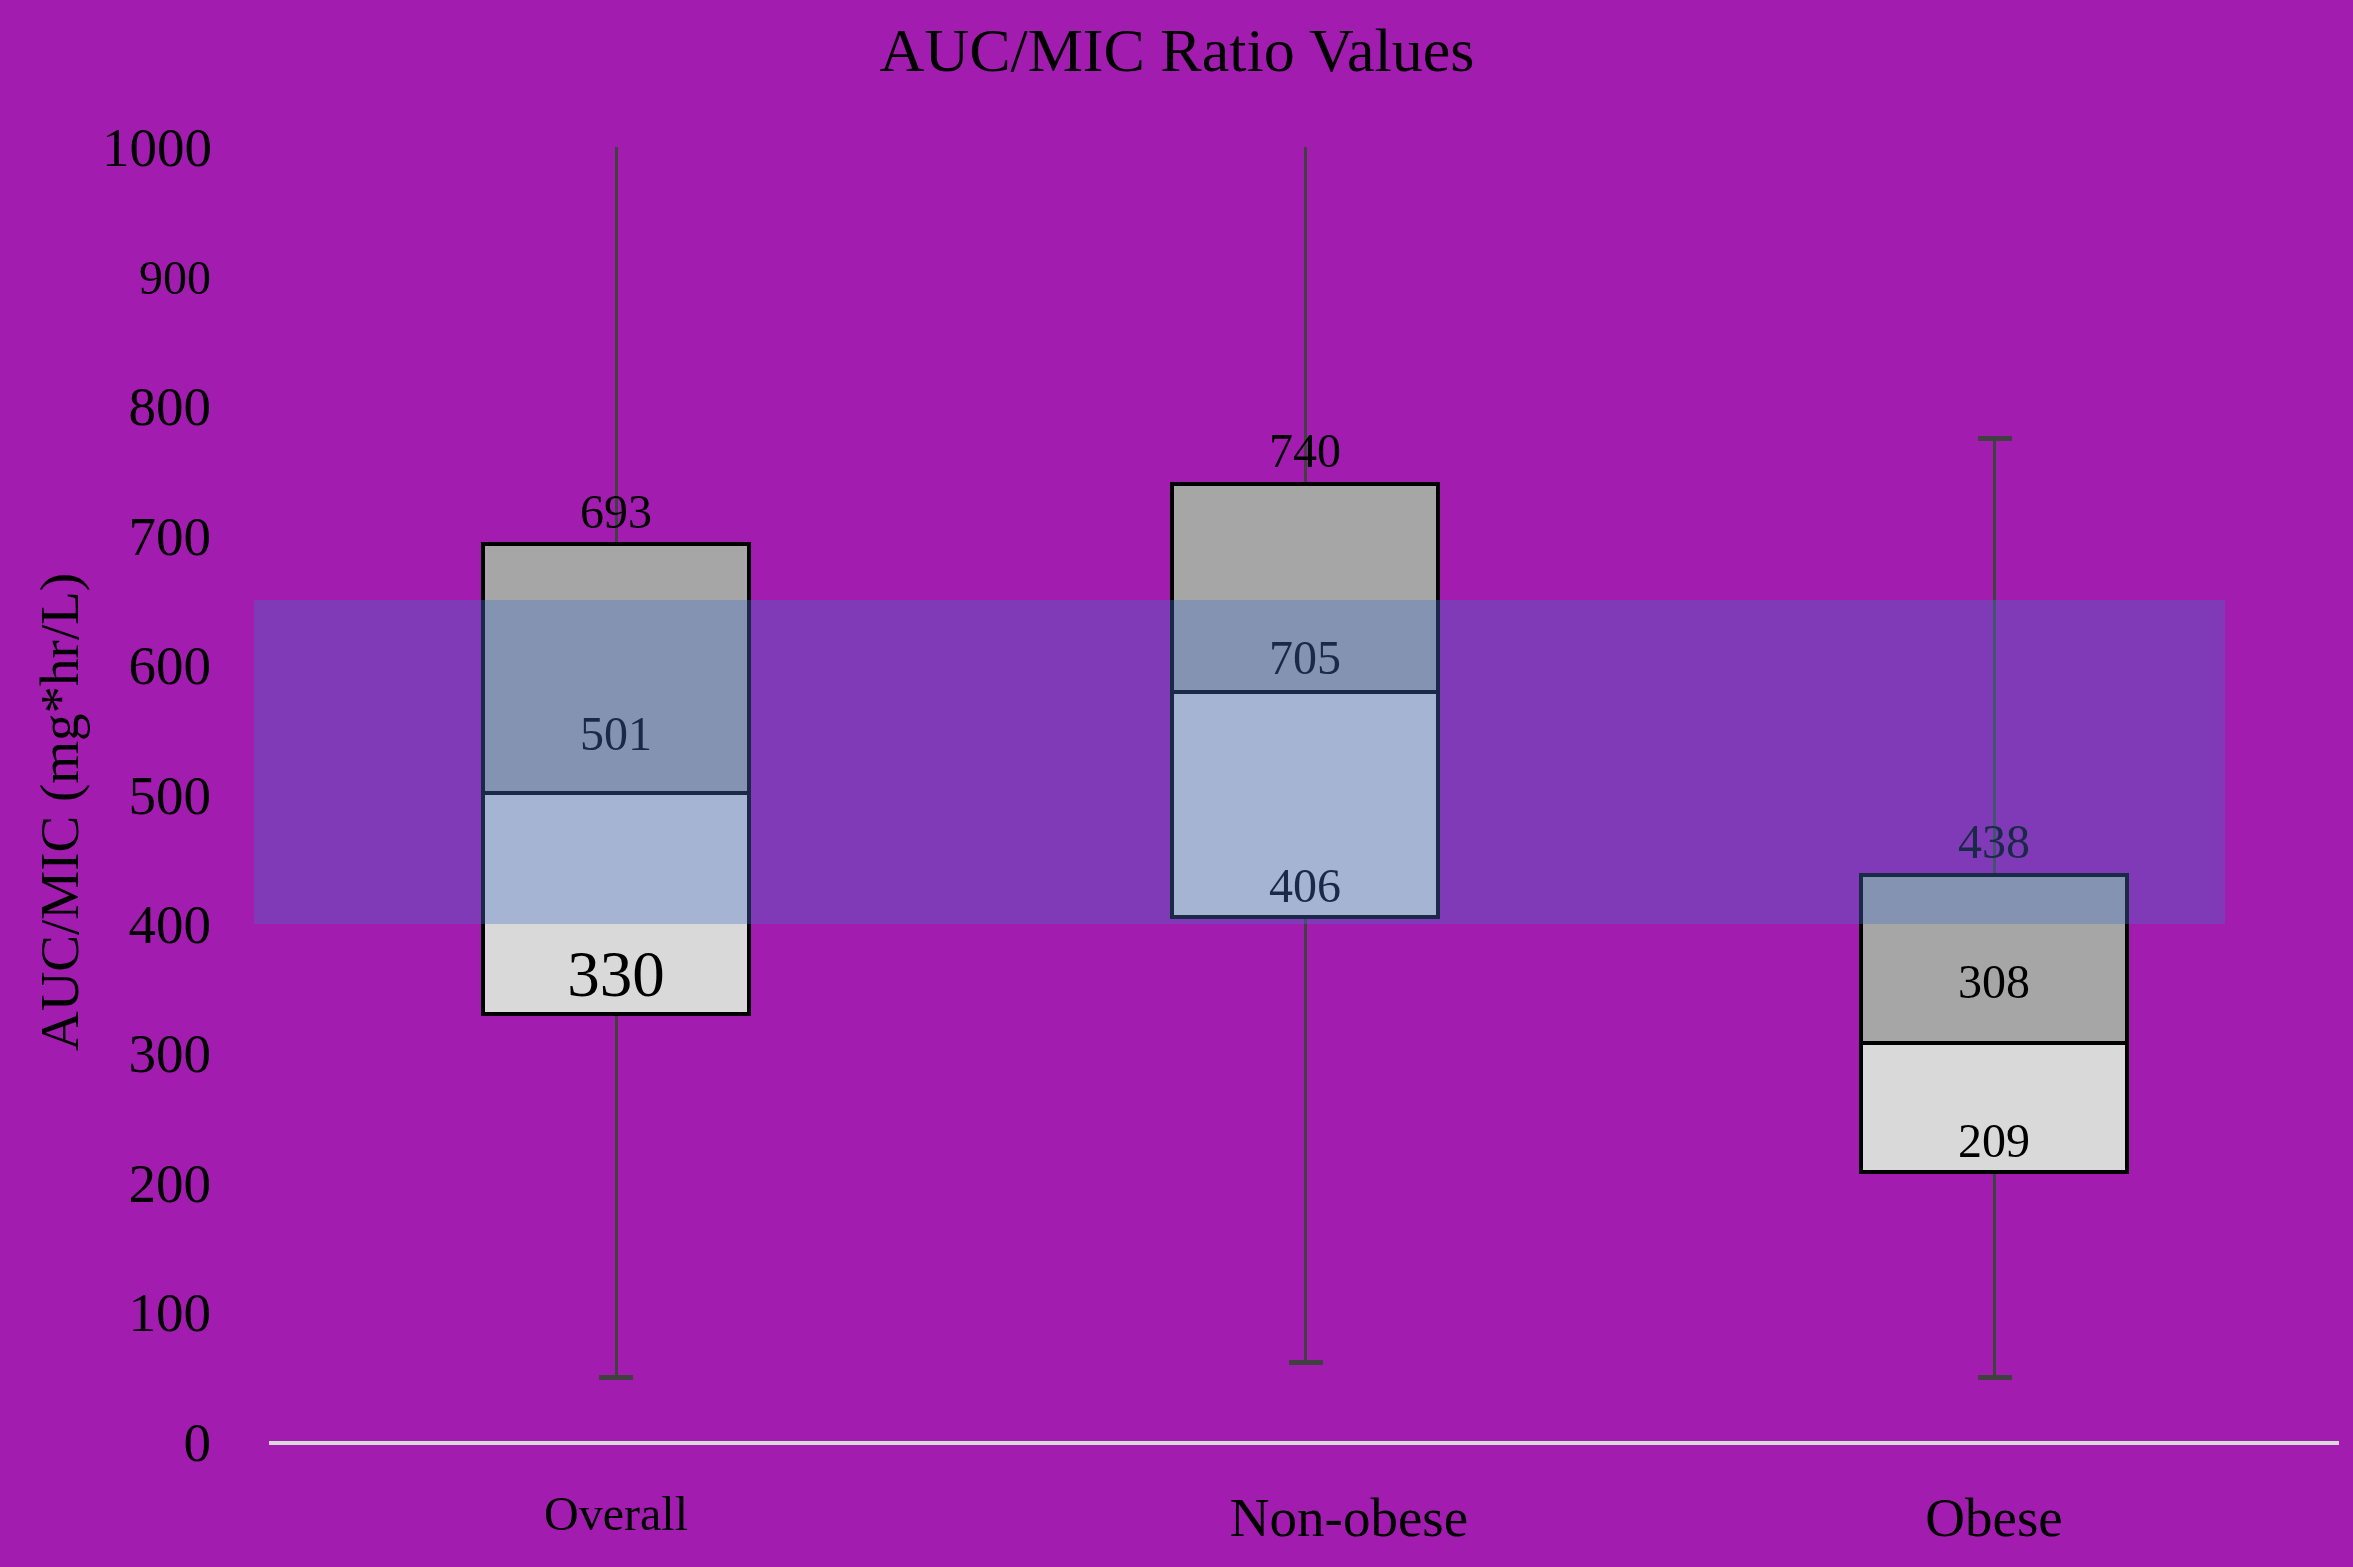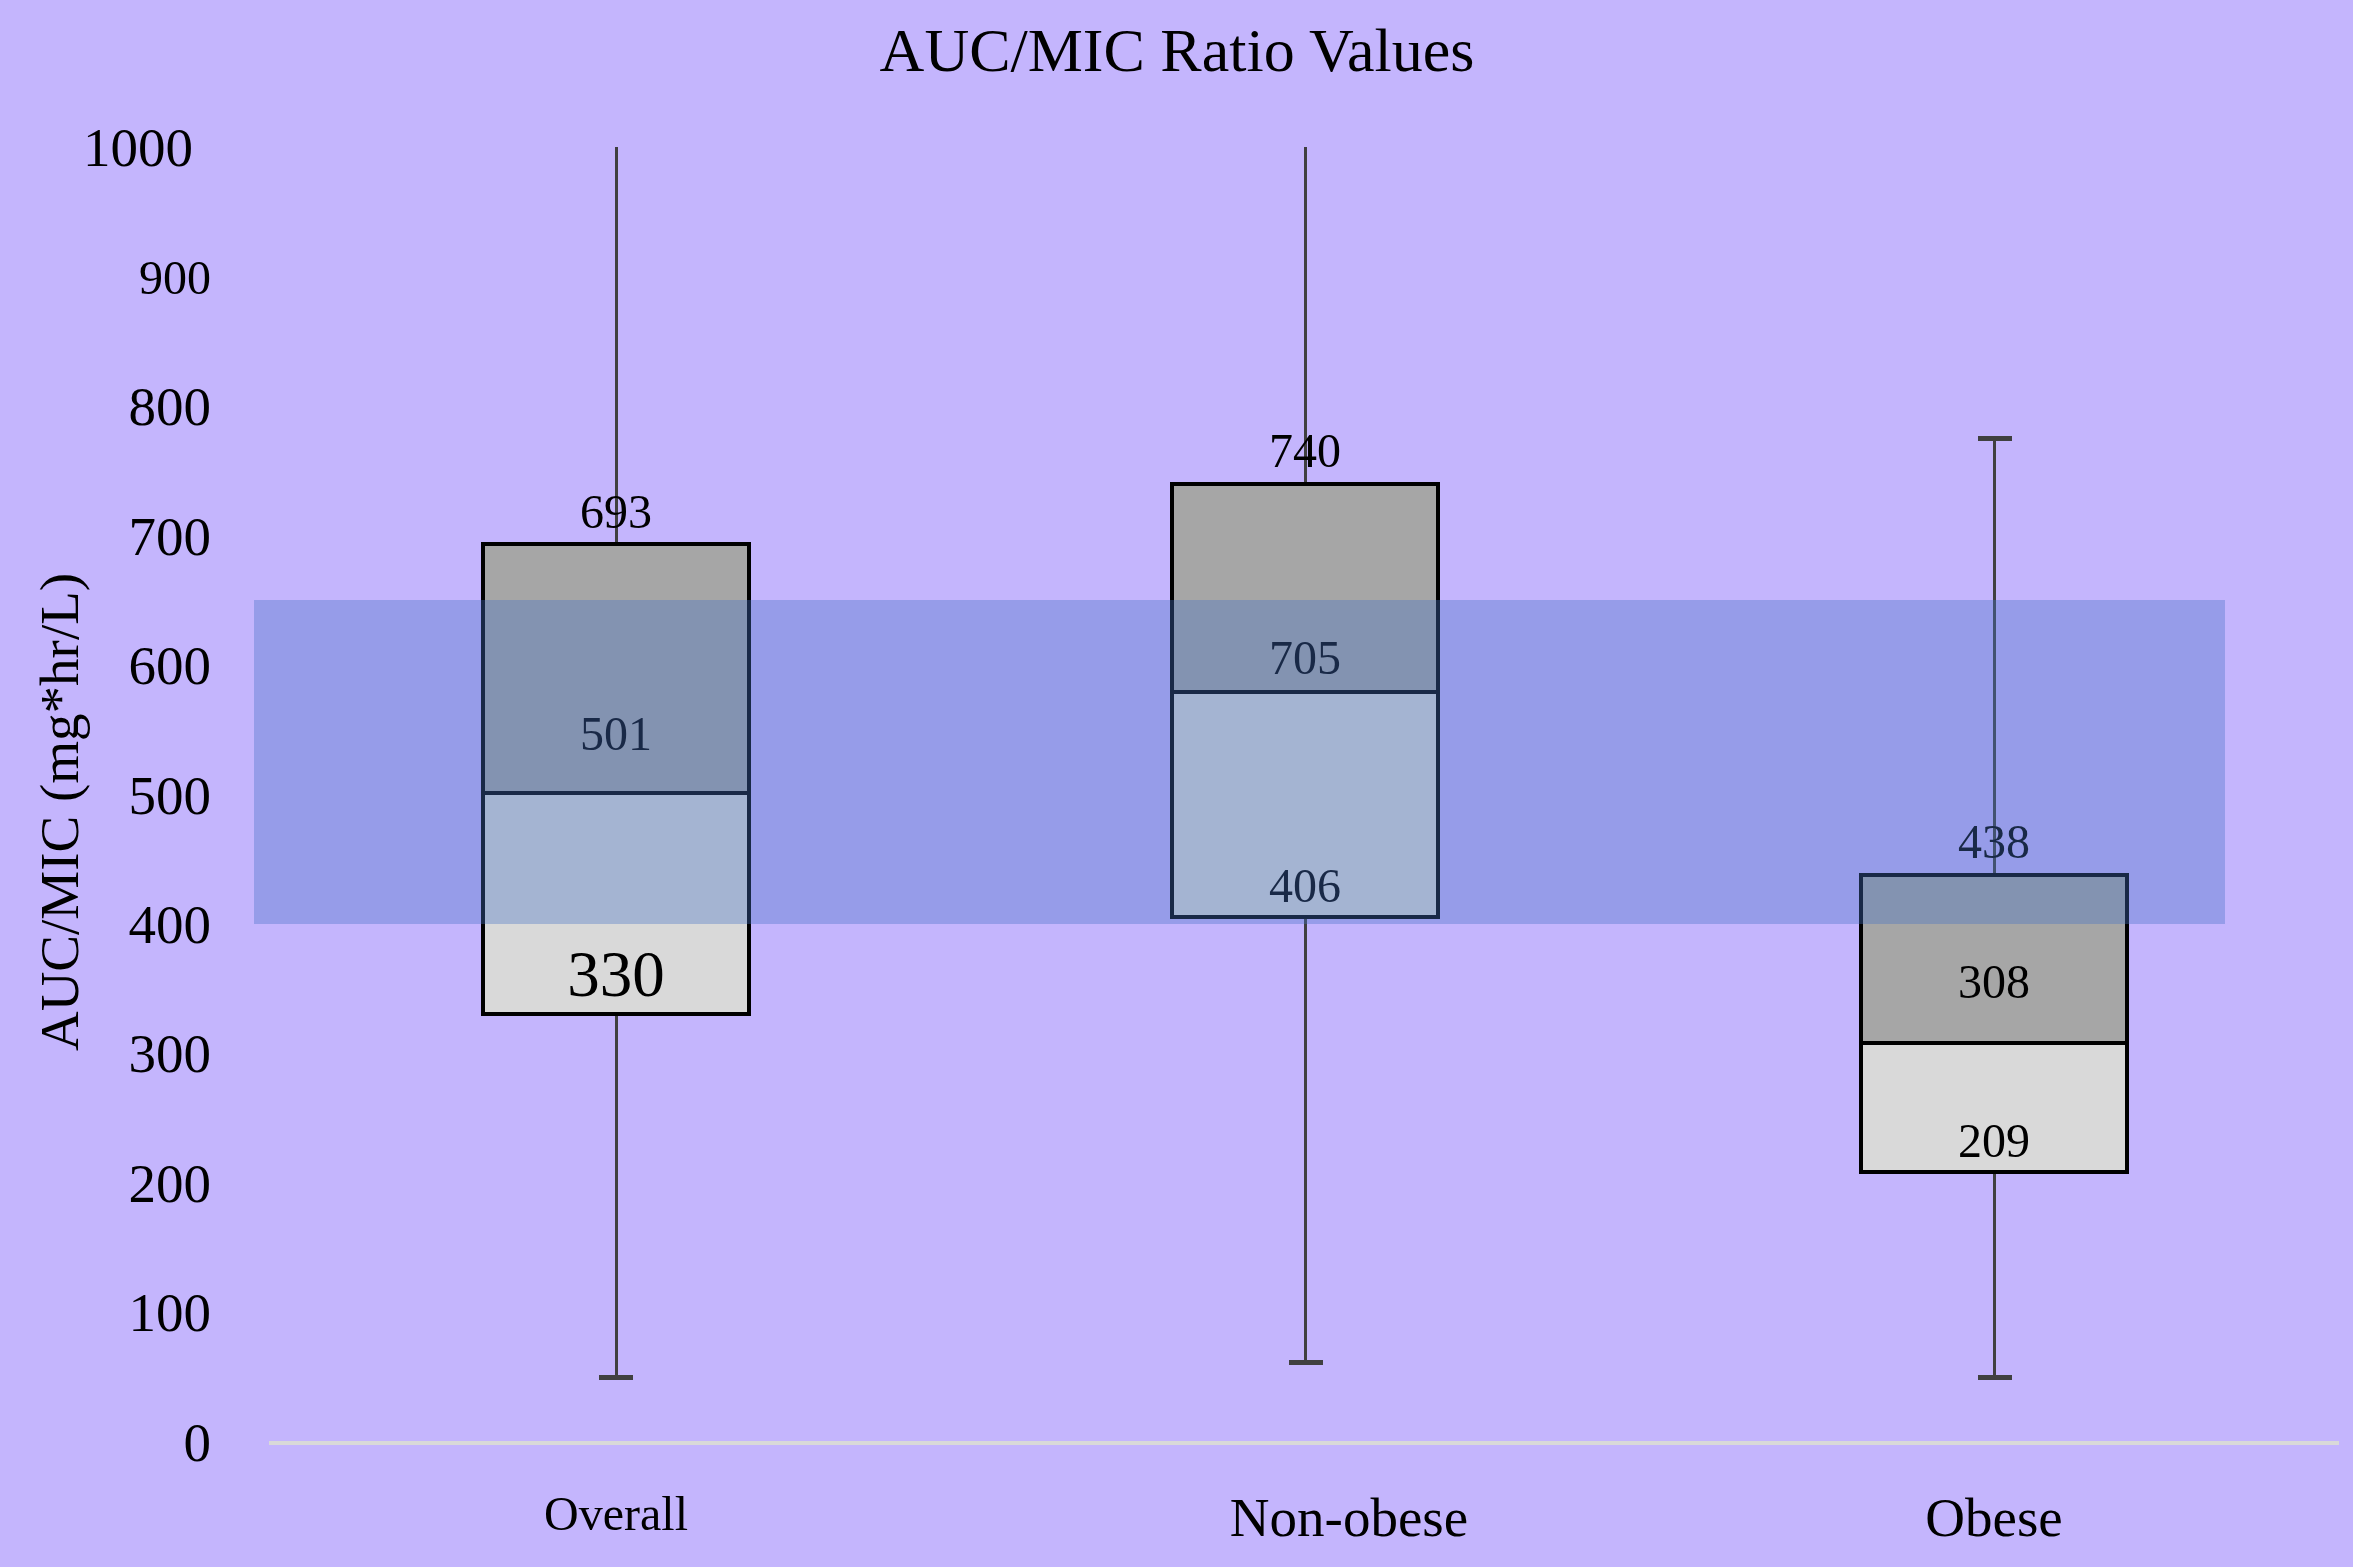--- a/index.html
+++ b/index.html
@@ -11,21 +11,21 @@
     width: 2354px;
     height: 1567px;
     font-family: "Liberation Serif", "DejaVu Serif", serif;
     color: #000000;
     overflow: hidden;
   }
   .chart {
     position: relative;
     width: 2354px;
     height: 1567px;
-    background: #c4b5fd;
+    background: #a21caf;
   }
   .chart-title {
     position: absolute;
     left: 0;
     right: 0;
     top: 15.4px;
     text-align: center;
     font-size: 62px;
     color: #000000;
     z-index: 30;
@@ -52,21 +52,21 @@
       <div style="position: absolute; left: 28px; width: 183px; top: 1442px; transform: translateY(-50%); text-align: right; font-size: 55px; color: rgb(0, 0, 0); z-index: 30;">0</div>
       <div style="position: absolute; left: 28px; width: 183px; top: 1312px; transform: translateY(-50%); text-align: right; font-size: 55px; color: rgb(0, 0, 0); z-index: 30;">100</div>
       <div style="position: absolute; left: 28px; width: 183px; top: 1183px; transform: translateY(-50%); text-align: right; font-size: 55px; color: rgb(0, 0, 0); z-index: 30;">200</div>
       <div style="position: absolute; left: 28px; width: 183px; top: 1053px; transform: translateY(-50%); text-align: right; font-size: 55px; color: rgb(0, 0, 0); z-index: 30;">300</div>
       <div style="position: absolute; left: 28px; width: 183px; top: 924px; transform: translateY(-50%); text-align: right; font-size: 55px; color: rgb(0, 0, 0); z-index: 30;">400</div>
       <div style="position: absolute; left: 28px; width: 183px; top: 795px; transform: translateY(-50%); text-align: right; font-size: 55px; color: rgb(0, 0, 0); z-index: 30;">500</div>
       <div style="position: absolute; left: 28px; width: 183px; top: 665px; transform: translateY(-50%); text-align: right; font-size: 55px; color: rgb(0, 0, 0); z-index: 30;">600</div>
       <div style="position: absolute; left: 28px; width: 183px; top: 536px; transform: translateY(-50%); text-align: right; font-size: 55px; color: rgb(0, 0, 0); z-index: 30;">700</div>
       <div style="position: absolute; left: 28px; width: 183px; top: 406px; transform: translateY(-50%); text-align: right; font-size: 55px; color: rgb(0, 0, 0); z-index: 30;">800</div>
       <div style="position: absolute; left: 28px; width: 183px; top: 277px; transform: translateY(-50%); text-align: right; font-size: 48px; color: rgb(0, 0, 0); z-index: 30;">900</div>
-      <div style="position: absolute; left: 10px; width: 183px; top: 147px; transform: translateY(-50%); text-align: right; font-size: 55px; color: rgb(0, 0, 0); z-index: 30;">1000</div>
+      <div style="position: absolute; left: 29px; width: 183px; top: 147px; transform: translateY(-50%); text-align: right; font-size: 55px; color: rgb(0, 0, 0); z-index: 30;">1000</div>
       <div style="position: absolute; left: 269px; width: 2070px; top: 1441px; height: 3.5px; background: rgb(217, 217, 217); z-index: 1;"></div>
       <div style="position: absolute; left: 615px; top: 147px; width: 2.8px; height: 1230px; background: rgb(64, 64, 64); z-index: 2;"></div>
       <div style="position: absolute; left: 599px; top: 1375px; width: 34px; height: 4.9px; background: rgb(64, 64, 64); z-index: 2;"></div>
       <div style="position: absolute; left: 483px; top: 545px; width: 266px; height: 249px; background: rgb(166, 166, 166); z-index: 3;"></div>
       <div style="position: absolute; left: 483px; top: 793px; width: 266px; height: 221px; background: rgb(217, 217, 217); z-index: 3;"></div>
       <div style="position: absolute; left: 481px; top: 542px; width: 270px; height: 474px; border: 4.2px solid rgb(0, 0, 0); box-sizing: border-box; z-index: 4;"></div>
       <div style="position: absolute; left: 481px; top: 791px; width: 270px; height: 4.2px; background: rgb(0, 0, 0); z-index: 5;"></div>
       <div style="position: absolute; left: 616px; bottom: 1028px; transform: translateX(-50%); font-size: 48px; color: rgb(0, 0, 0); white-space: nowrap; z-index: 6;">693</div>
       <div style="position: absolute; left: 616px; bottom: 806px; transform: translateX(-50%); font-size: 48px; color: rgb(0, 0, 0); white-space: nowrap; z-index: 6;">501</div>
       <div style="position: absolute; left: 616px; bottom: 555px; transform: translateX(-50%); font-size: 65px; color: rgb(0, 0, 0); white-space: nowrap; z-index: 6;">330</div>

